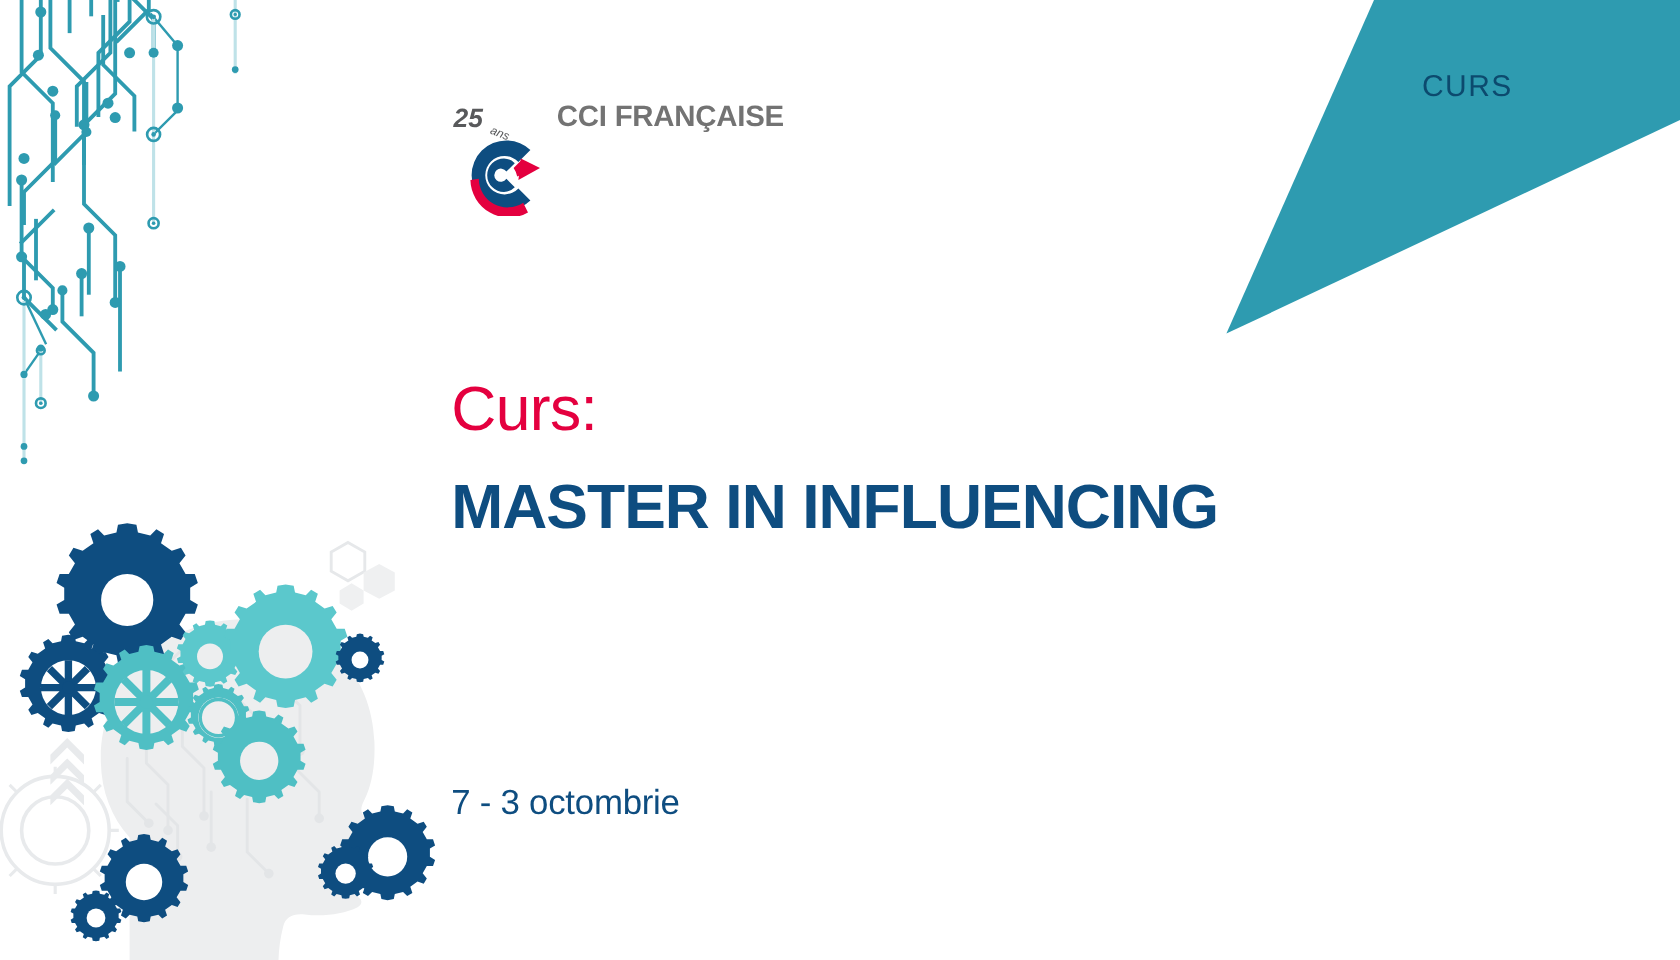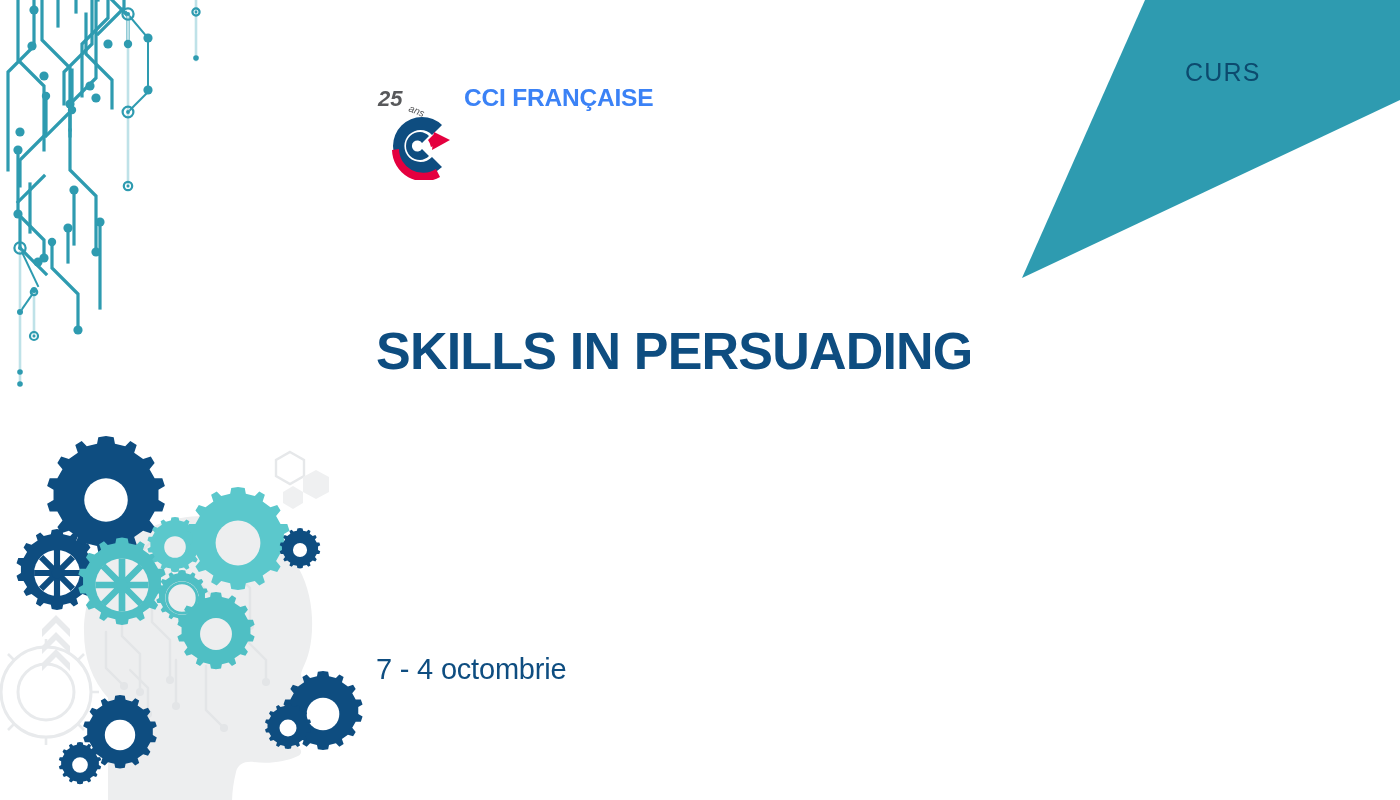--- a/index.html
+++ b/index.html
@@ -53,21 +53,21 @@
     position:absolute;
     left:376px; top:56px;
     width:250px; height:96px;
     display:flex;
     margin-top:28px;
   }
   .logo-mark { width:86px; height:96px; flex:0 0 86px; }
   .logo-text {
     margin-left:2px;
     padding-bottom:6px;
-    color:#3b82f6;
+    color:#737373;
     font-weight:bold;
     font-size:24.5px;
     line-height:1.12;
     letter-spacing:-0.2px;
     font-family:"Liberation Sans", sans-serif;
     white-space:nowrap;
   }
 
   
   .headline-block {
@@ -385,18 +385,19 @@
       </svg>
     </div>
     <div>
       <div class="logo-text">
         <div>CCI FRANÇAISE</div>
       </div>
     </div>
   </div>
 
   <div class="headline-block">
-    <div class="title-line">SKILLS IN PERSUADING</div>
+    <div class="eyebrow">Curs:</div>
+    <div class="title-line">MASTER IN INFLUENCING</div>
   </div>
 
-  <div class="date-line">7 - 4 octombrie</div>
+  <div class="date-line">7 - 3 octombrie</div>
 
 </div>
 
 </body></html>

